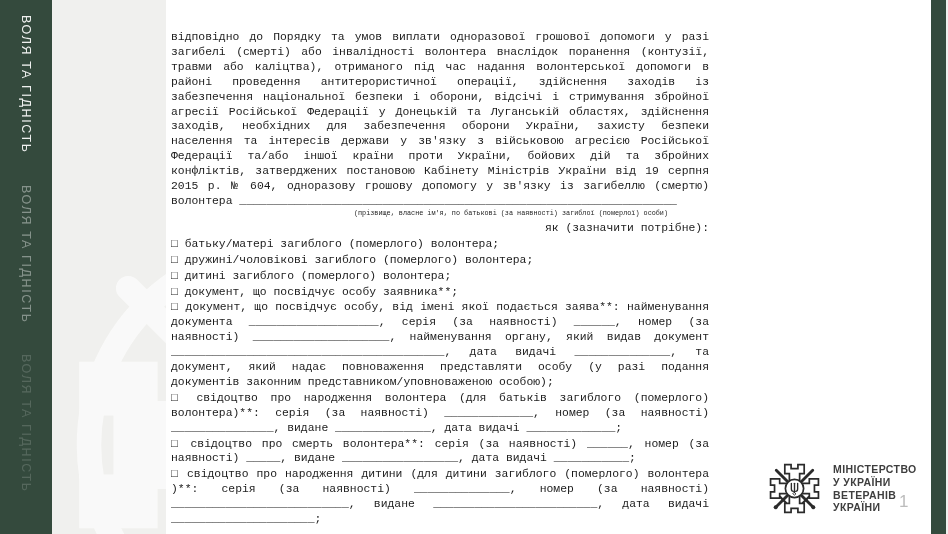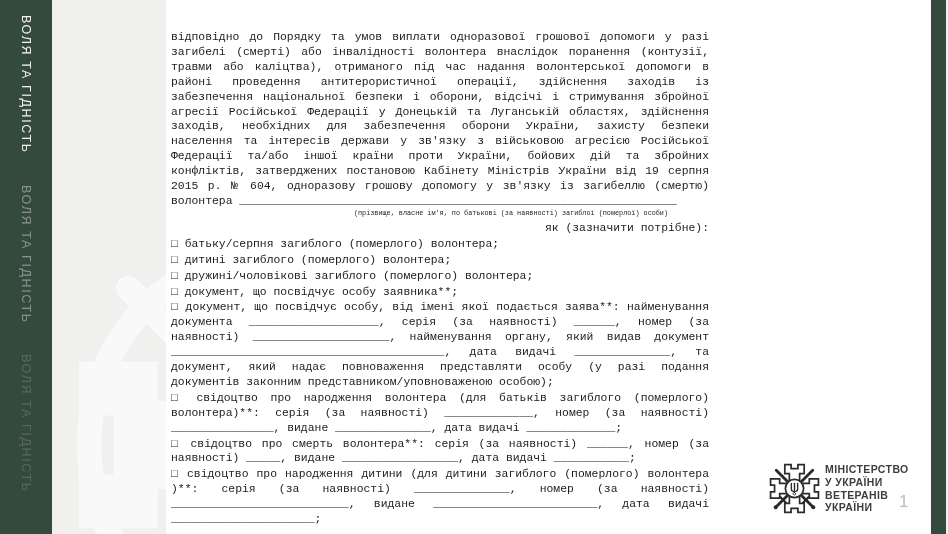--- a/index.html
+++ b/index.html
@@ -44,21 +44,21 @@
   .blk-paragraph { text-align:justify; }
   .blk-checkbox  { text-align:justify; margin-top:1px; }
   .blk-line      { text-align:right; }
   .blk-caption   {
     font-size:6.8px; line-height:9px; text-align:center;
     margin:0 0 3px 150px; width:380px; color:#1c1c1c;
   }
   
   .footer {
     position:absolute; left:600px; top:460px; display:flex;
-    align-items:center; gap:2px; z-index:3;
+    align-items:center; gap:10px; z-index:3;
   }
   .emblem { width:57px; height:57px; flex:0 0 auto; }
   .ministry-name {
     font-size:10.5px; line-height:12.8px; font-weight:700;
     color:#3e3e3e; letter-spacing:0.4px;
   }
   .pagenum {
     position:absolute; left:733px; top:492px;
     font-size:17px; color:#bcbcbc; z-index:3;
     font-family:"Liberation Sans", sans-serif;
@@ -82,23 +82,23 @@
     </g>
     <circle cx="50" cy="50" r="40" fill="none" stroke="#ffffff" stroke-width="5"></circle>
     <circle cx="50" cy="50" r="17" fill="#ffffff"></circle>
   </svg>
 
   <div class="page">
     <div class="doc">
         <div class="blk-paragraph">відповідно до Порядку та умов виплати одноразової грошової допомоги у разі загибелі (смерті) або інвалідності волонтера внаслідок поранення (контузії, травми або каліцтва), отриманого під час надання волонтерської допомоги в районі проведення антитерористичної операції, здійснення заходів із забезпечення національної безпеки і оборони, відсічі і стримування збройної агресії Російської Федерації у Донецькій та Луганській областях, здійснення заходів, необхідних для забезпечення оборони України, захисту безпеки населення та інтересів держави у зв'язку з військовою агресією Російської Федерації та/або іншої країни проти України, бойових дій та збройних конфліктів, затверджених постановою Кабінету Міністрів України від 19 серпня 2015 р. № 604, одноразову грошову допомогу у зв'язку із загибеллю (смертю) волонтера ________________________________________________________________</div>
         <div class="blk-caption">(прізвище, власне ім'я, по батькові (за наявності) загиблої (померлої) особи)</div>
         <div class="blk-line">як (зазначити потрібне):</div>
-        <div class="blk-checkbox">□ батьку/серпня загиблого (померлого) волонтера;</div>
+        <div class="blk-checkbox">□ батьку/матері загиблого (померлого) волонтера;</div>
+        <div class="blk-checkbox">□ дружині/чоловікові загиблого (померлого) волонтера;</div>
         <div class="blk-checkbox">□ дитині загиблого (померлого) волонтера;</div>
-        <div class="blk-checkbox">□ дружині/чоловікові загиблого (померлого) волонтера;</div>
         <div class="blk-checkbox">□ документ, що посвідчує особу заявника**;</div>
         <div class="blk-checkbox">□ документ, що посвідчує особу, від імені якої подається заява**: найменування документа ___________________, серія (за наявності) ______, номер (за наявності) ____________________, найменування органу, який видав документ ________________________________________, дата видачі ______________, та документ, який надає повноваження представляти особу (у разі подання документів законним представником/уповноваженою особою);</div>
         <div class="blk-checkbox">□ свідоцтво про народження волонтера (для батьків загиблого (померлого) волонтера)**: серія (за наявності) _____________, номер (за наявності) _______________, видане ______________, дата видачі _____________;</div>
         <div class="blk-checkbox">□ свідоцтво про смерть волонтера**: серія (за наявності) ______, номер (за наявності) _____, видане _________________, дата видачі ___________;</div>
         <div class="blk-checkbox">□ свідоцтво про народження дитини (для дитини загиблого (померлого) волонтера )**: серія (за наявності) ______________, номер (за наявності) __________________________, видане ________________________, дата видачі _____________________;</div>
       </div>
 
     <div class="footer">
       <svg class="emblem" viewBox="0 0 100 100" aria-hidden="true">
         <g stroke="#2b2b2b" stroke-width="5" stroke-linecap="round">

